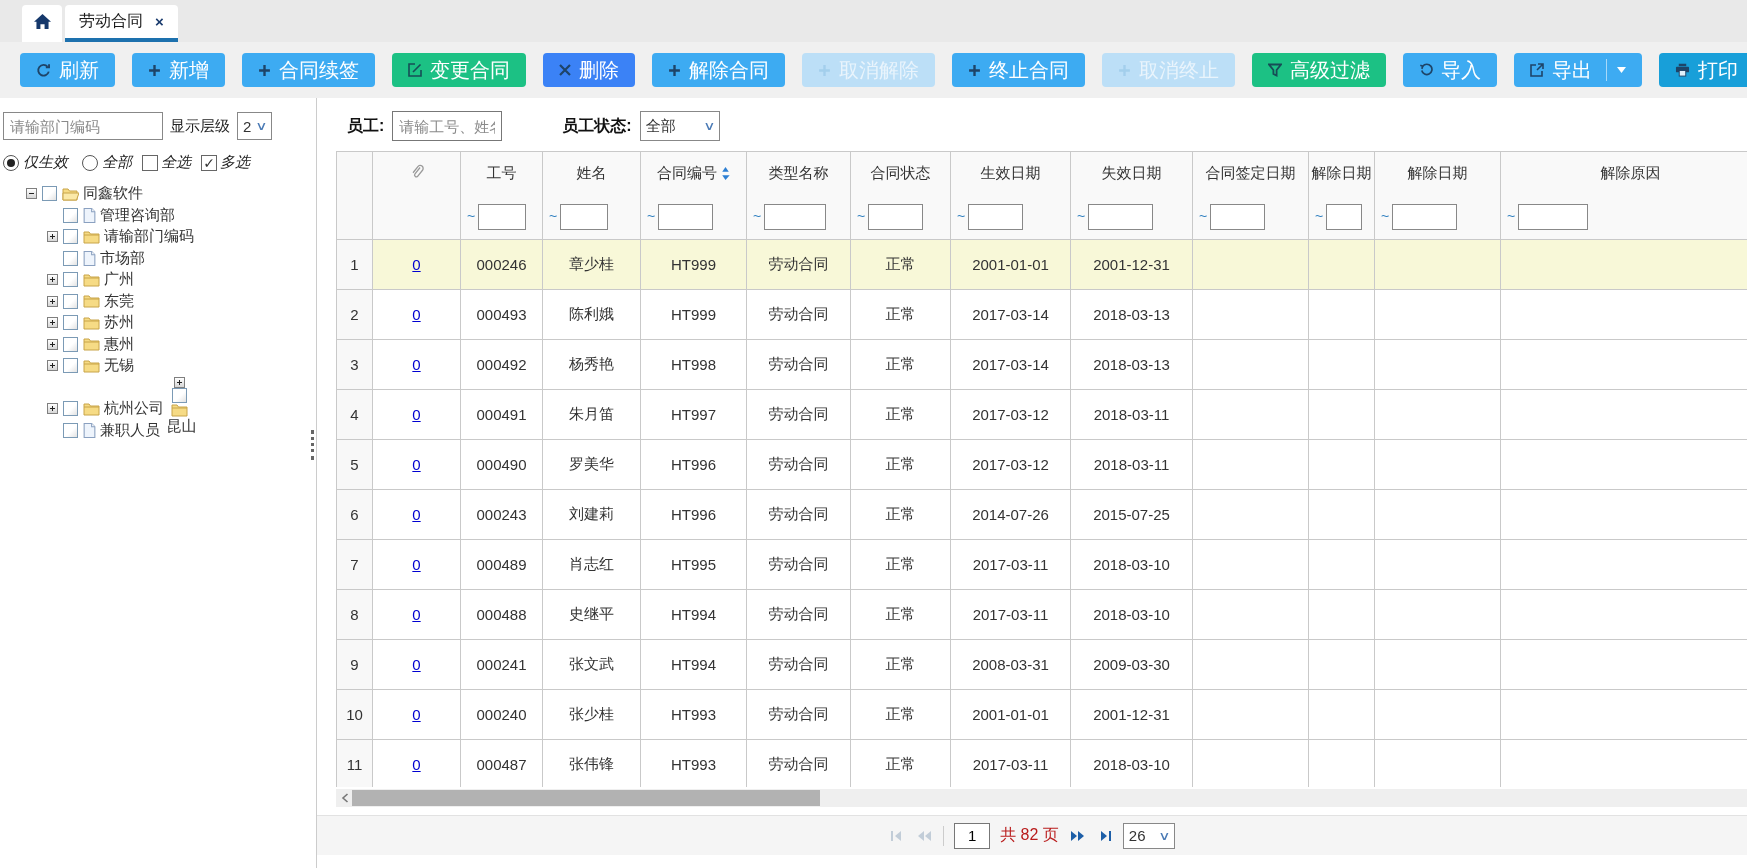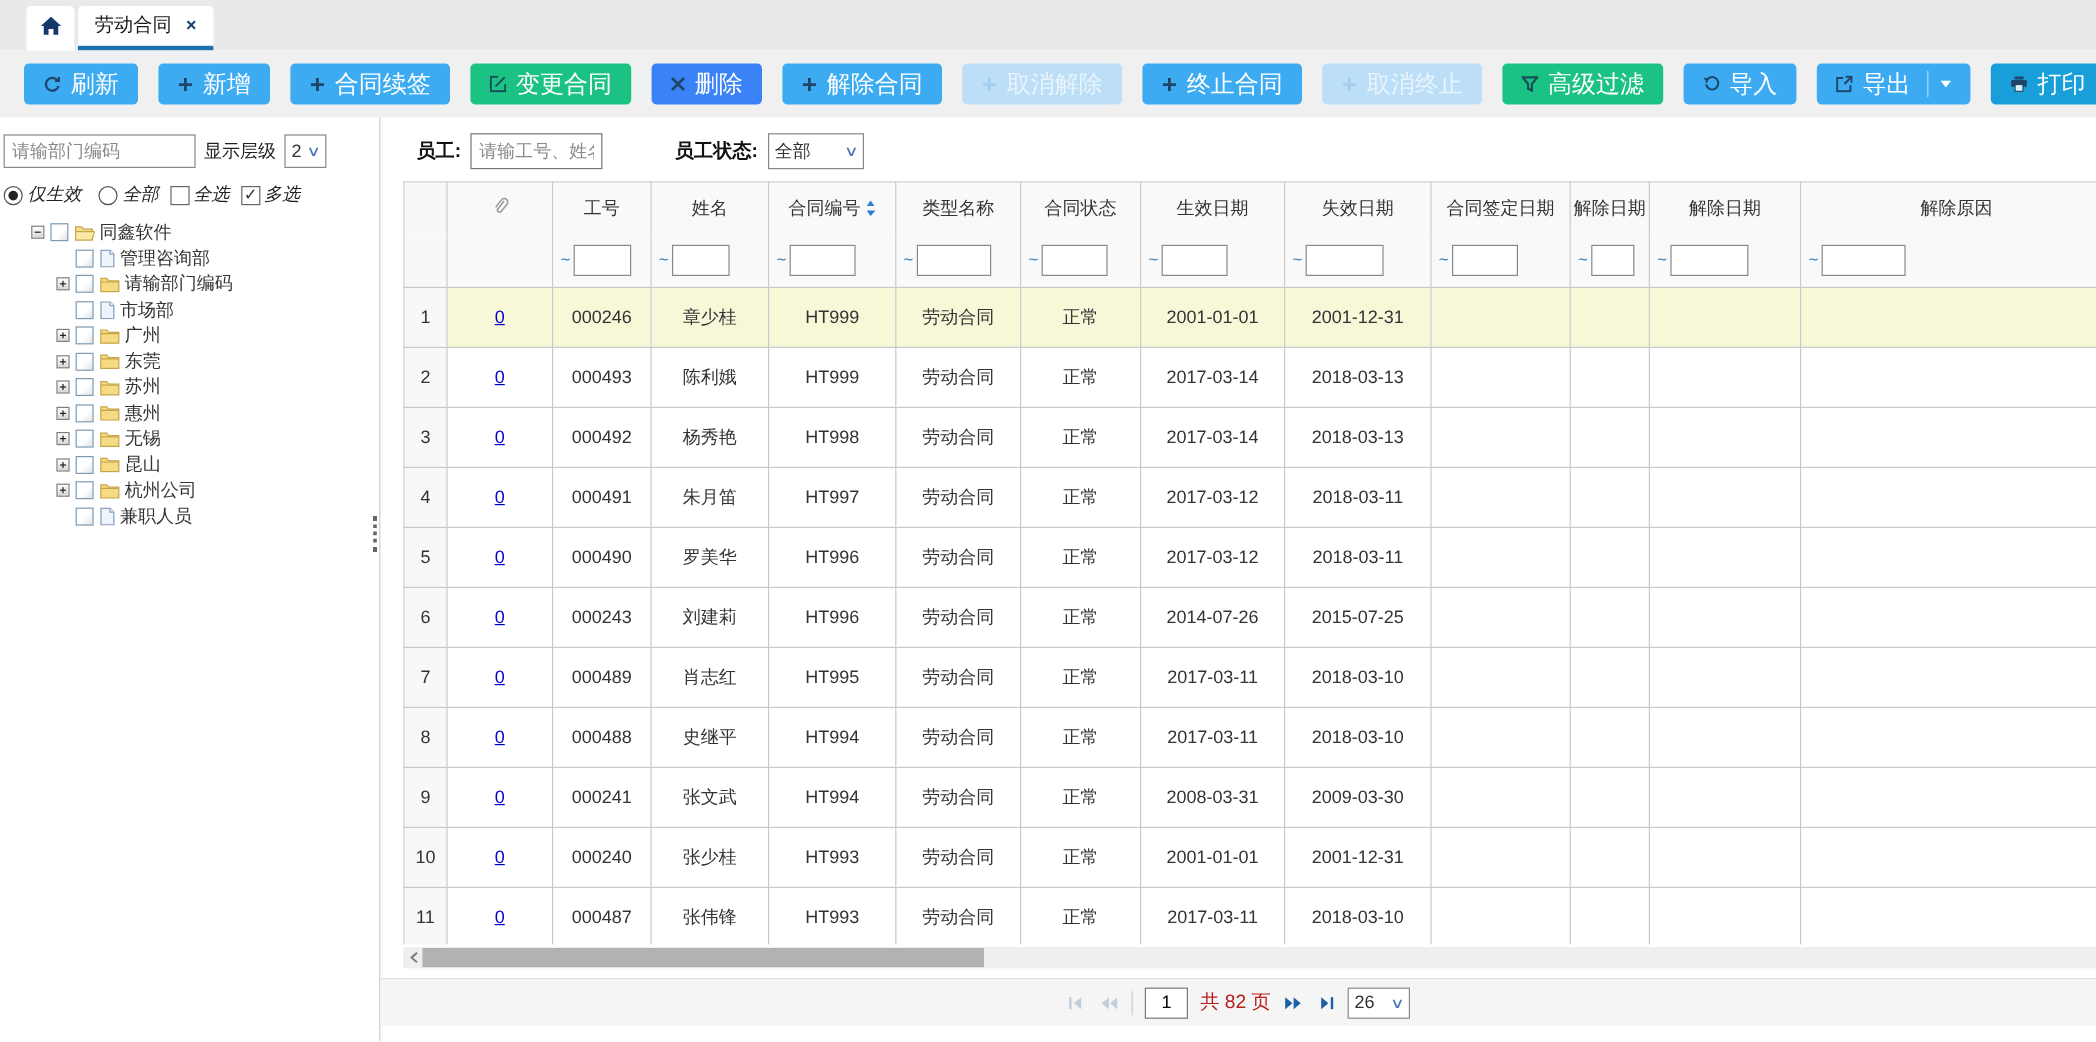--- a/index.html
+++ b/index.html
@@ -351,21 +351,21 @@
           <span class="exp plus"></span>
           <span class="tcb"></span>
           <span class="ticon">
             <svg width="17" height="14" viewBox="0 0 17 14">
               <path d="M1 2h5l1.5 2H16v9H1z" fill="#f6db85" stroke="#c8a449"></path>
               <path d="M1 5h15" stroke="#c8a449"></path>
             </svg>
           </span>
           <span>无锡</span>
         </div>
-        <div class="tnode" style="padding-left: 44px;">
+        <div class="tnode" style="padding-left: 44px; flex-direction: column;">
           <span class="exp plus"></span>
           <span class="tcb"></span>
           <span class="ticon">
             <svg width="17" height="14" viewBox="0 0 17 14">
               <path d="M1 2h5l1.5 2H16v9H1z" fill="#f6db85" stroke="#c8a449"></path>
               <path d="M1 5h15" stroke="#c8a449"></path>
             </svg>
           </span>
           <span>昆山</span>
         </div>

